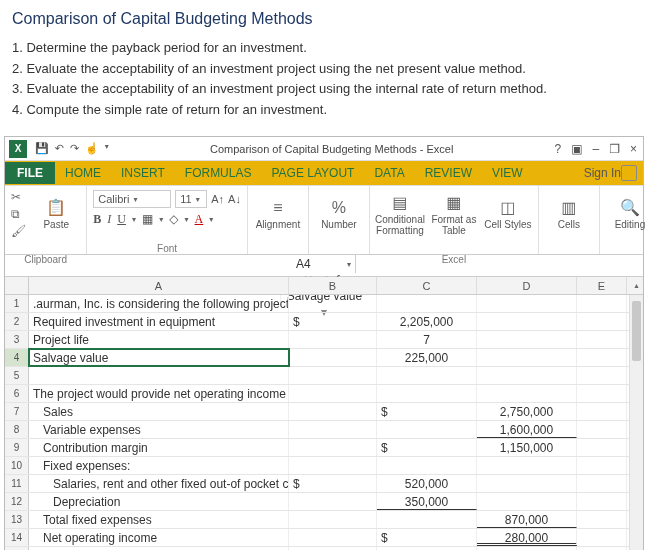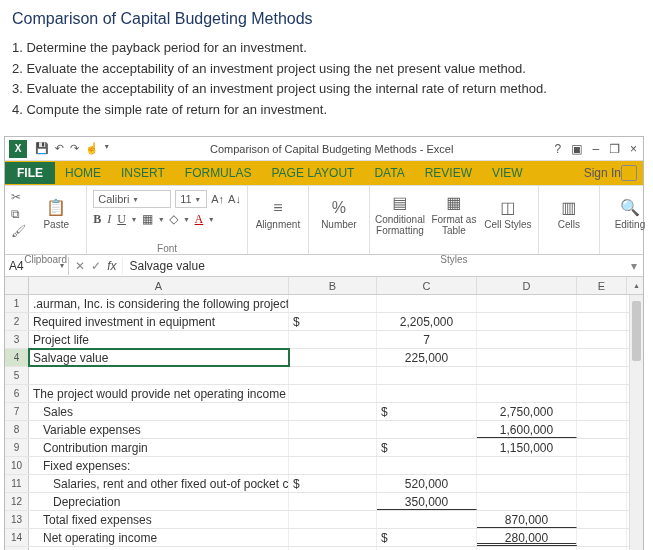--- a/index.html
+++ b/index.html
@@ -29,21 +29,21 @@
   .big-btn .lbl { font-size: 10px; text-align: center; line-height: 1.1; }
   .font-box { display: flex; flex-direction: column; gap: 4px; }
   .font-row { display: flex; gap: 4px; align-items: center; }
   .font-select { border: 1px solid #ccc; padding: 1px 4px; font-size: 11px; height: 18px; display: flex; align-items: center; gap: 4px; background: #fff; }
   .font-select .dd { font-size: 8px; color: #666; }
   .font-style { display: flex; gap: 6px; align-items: center; font-size: 12px; }
   .font-style span { font-family: "Times New Roman", serif; }
   .aa { font-size: 11px; color: #555; }
   .dd-tri { font-size: 8px; color: #666; }
   .clip-col { display:flex; flex-direction:column; gap:3px; font-size:12px; color:#666; }
-  .formula-bar { display: flex; align-items: center; height: 22px; border-bottom: 1px solid #ccc; font-size: 12px; background: #fff; }
+  .formula-bar { display: flex; align-items: center; height: 22px; border-bottom: 1px solid #ccc; font-size: 12px; background: #fff; flex-direction: column; }
   .name-box { width: 64px; border-right: 1px solid #ccc; padding: 2px 4px; display:flex; align-items:center; justify-content:space-between; }
   .fx-btns { display: flex; gap: 6px; padding: 0 6px; color: #888; align-items: center; }
   .fx-btns .fx { font-style: italic; color: #555; }
   .fx-val { flex: 1; padding: 2px 6px; border-left:1px solid #eee; }
   .grid-wrap { position: relative; }
   .col-headers { display: flex; height: 18px; background: #f3f3f3; border-bottom: 1px solid #ccc; font-size: 11px; color: #555; }
   .corner { width: 24px; border-right: 1px solid #ccc; background:#f3f3f3; }
   .col-h { border-right: 1px solid #ddd; text-align: center; line-height: 18px; }
   .col-A { width: 260px; } .col-B { width: 88px; } .col-C { width: 100px; } .col-D { width: 100px; } .col-E { width: 50px; }
   .row { display: flex; height: 18px; border-bottom: 1px solid #e5e5e5; font-size: 12px; }
@@ -180,21 +180,21 @@
           </div>
         <div class="big-btn">
             <span class="ic">▦</span>
             <span class="lbl">Format as Table</span>
           </div>
         <div class="big-btn">
             <span class="ic">◫</span>
             <span class="lbl">Cell Styles</span>
           </div>
       </div>
-      <div class="group-label">Styles</div>
+      <div class="group-label">Excel</div>
     </div>
     <div class="group">
       <div class="group-body">
           <div class="big-btn">
             <span class="ic">▥</span>
             <span class="lbl">Cells</span>
           </div>
         </div>
       <div class="group-label"></div>
     </div>

